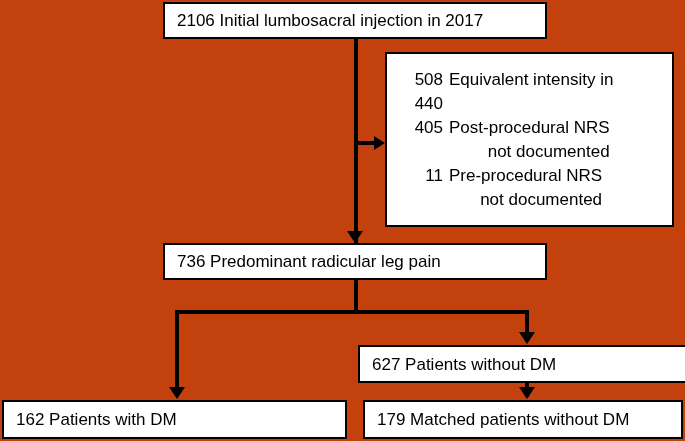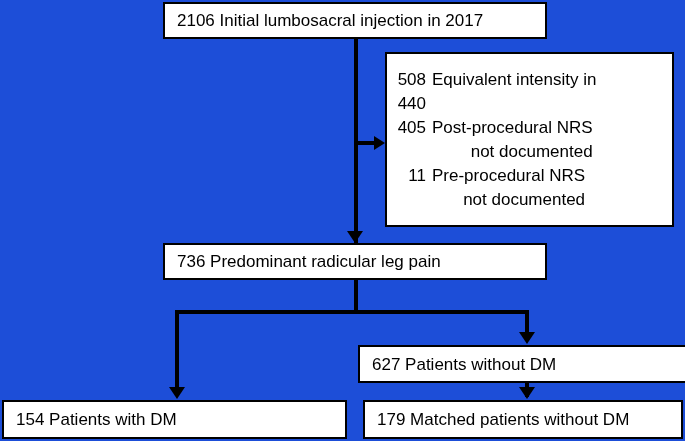--- a/index.html
+++ b/index.html
@@ -4,21 +4,21 @@
 <style>
   html, body {
     margin: 0;
     padding: 0;
     background: #ffffff;
   }
   #flowchart {
     position: relative;
     width: 685px;
     height: 441px;
-    background: #1d4ed8;
+    background: #c2410c;
     font-family: "Liberation Sans", sans-serif;
     color: #000000;
     overflow: hidden;
   }
   .box {
     position: absolute;
     box-sizing: border-box;
     border: 2px solid #000000;
     background: #ffffff;
     display: flex;
@@ -40,21 +40,21 @@
   
   #box-exclusions {
     left: 385px;
     top: 52px;
     width: 289px;
     height: 175px;
     align-items: center;
   }
   .exclusion-list {
     width: 100%;
-    padding-left: 5px;
+    padding-left: 22px;
     box-sizing: border-box;
   }
   .exclusion-row {
     display: flex;
     align-items: flex-start;
     font-size: 17px;
     line-height: 24px;
     white-space: nowrap;
   }
   .exclusion-num {
@@ -184,20 +184,20 @@
   <div class="arrow-down" style="left:519px; top:332px;"></div>
 
   <div class="box" id="box-without-dm">
     <span class="box-label">627 Patients without DM</span>
   </div>
 
   <div class="line vline" style="left:525px; top:383px; height:14px;"></div>
   <div class="arrow-down" style="left:519px; top:387px;"></div>
 
   <div class="box" id="box-with-dm">
-    <span class="box-label">154 Patients with DM</span>
+    <span class="box-label">162 Patients with DM</span>
   </div>
 
   <div class="box" id="box-matched">
     <span class="box-label">179 Matched patients without DM</span>
   </div>
 
 </div>
 
 </body></html>

